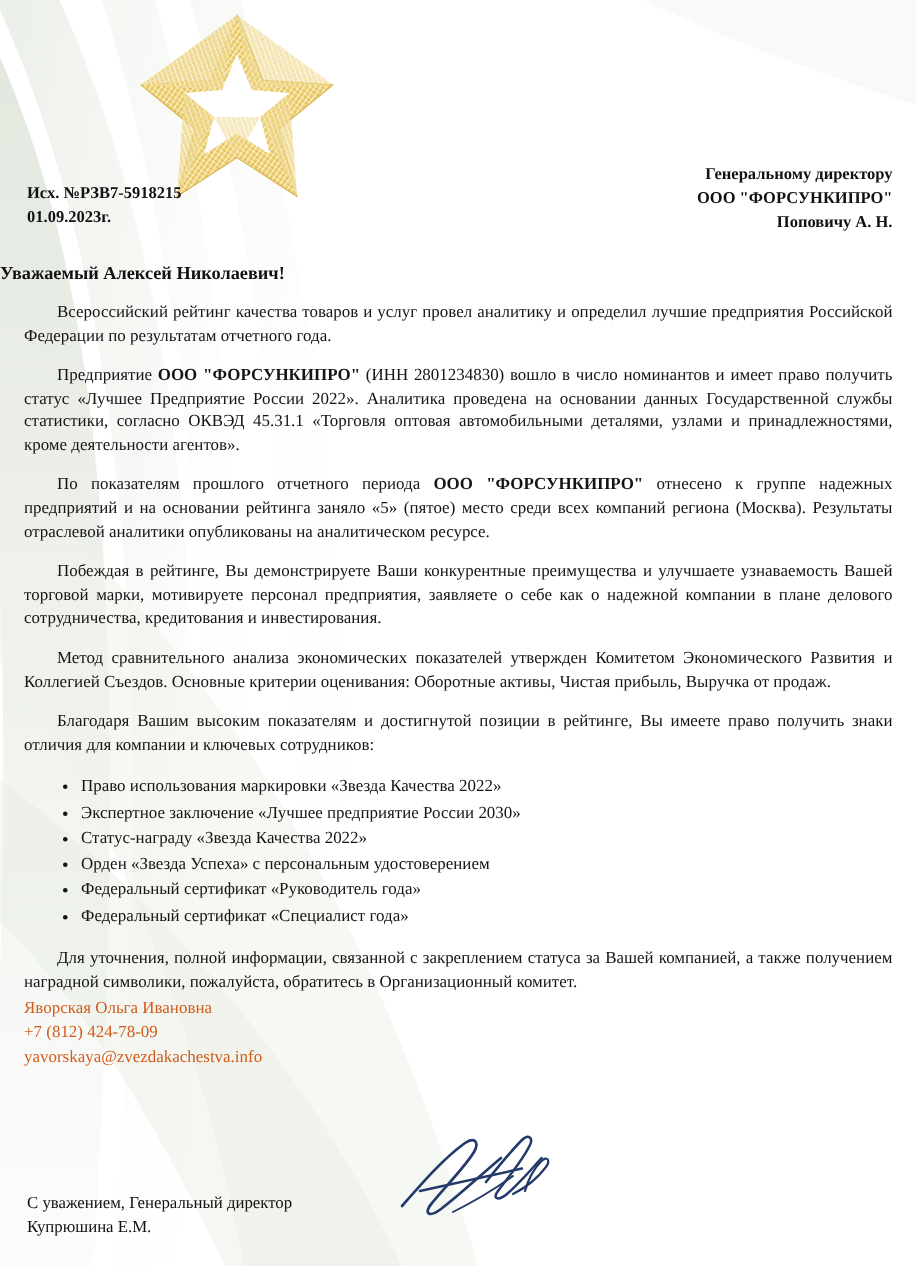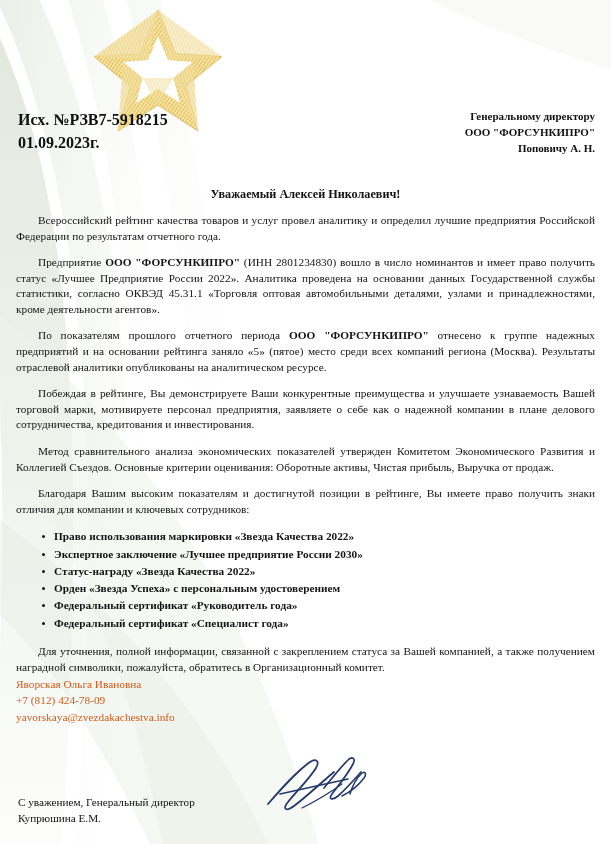--- a/index.html
+++ b/index.html
@@ -63,24 +63,24 @@
     font-size: 7.8px;
     line-height: 1.55;
     color: #5d5d5d;
   }
   .brand-address div { white-space: nowrap; }
 
   
   .ref-block {
     position: absolute;
     left: 18px;
-    top: 109px;
-    z-index: 2;
-    font-family: "Liberation Serif", "DejaVu Serif", serif;
-    font-size: 16px;
+    top: 122px;
+    z-index: 2;
+    font-family: "Liberation Serif", "DejaVu Serif", serif;
+    font-size: 11px;
     line-height: 1.42;
     color: #111111;
     font-weight: bold;
   }
   .addressee-block {
     position: absolute;
     right: 16px;
     top: 108px;
     z-index: 2;
     text-align: right;
@@ -93,40 +93,39 @@
 
   
   .content {
     position: absolute;
     left: 0;
     top: 175px;
     width: 611px;
     z-index: 2;
   }
   .salutation {
-    text-align: center;
+    text-align: left;
     font-size: 12.2px;
     font-weight: bold;
     color: #111111;
-    margin: 12px 0 11px 0;
+    margin: 0 0 11px 0;
   }
   .para {
     margin: 0 16px 11px 16px;
     font-size: 11.3px;
     line-height: 1.38;
     text-align: justify;
     text-indent: 22px;
     color: #141414;
   }
   .para b { font-weight: bold; }
   .bullets {
     margin: 4px 0 12px 0;
     padding: 0 16px 0 54px;
     list-style: none;
-    font-weight: bold;
   }
   .bullets li {
     position: relative;
     font-size: 11.3px;
     line-height: 1.53;
     color: #141414;
   }
   .bullets li::before {
     content: "";
     position: absolute;

